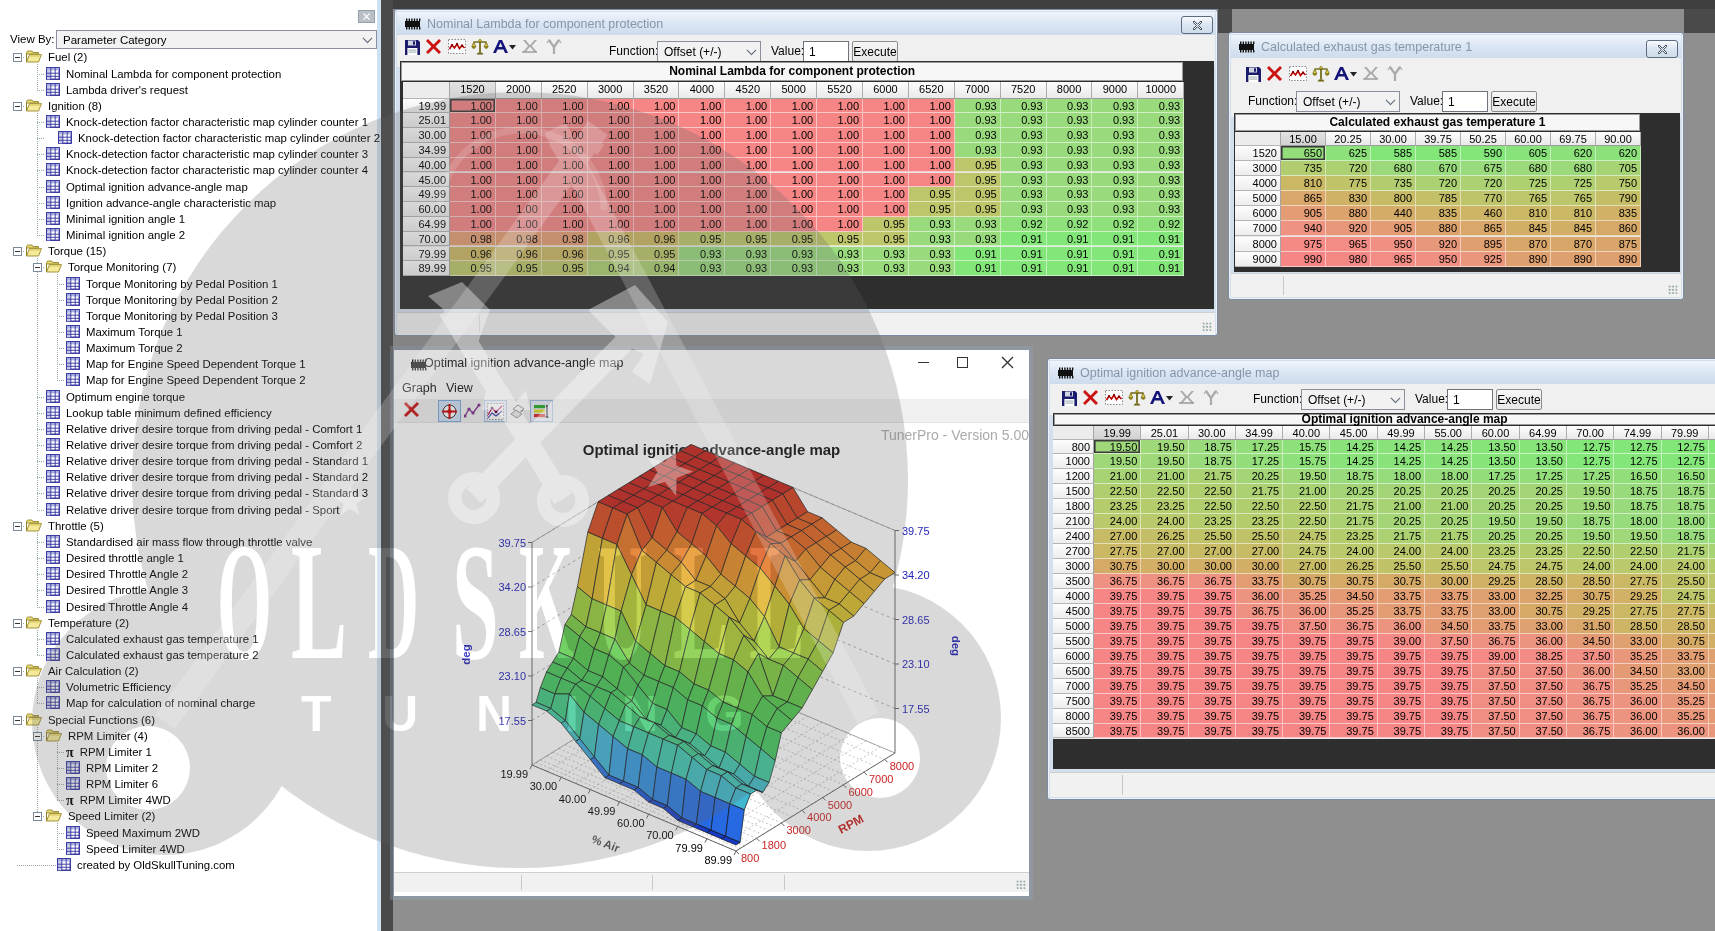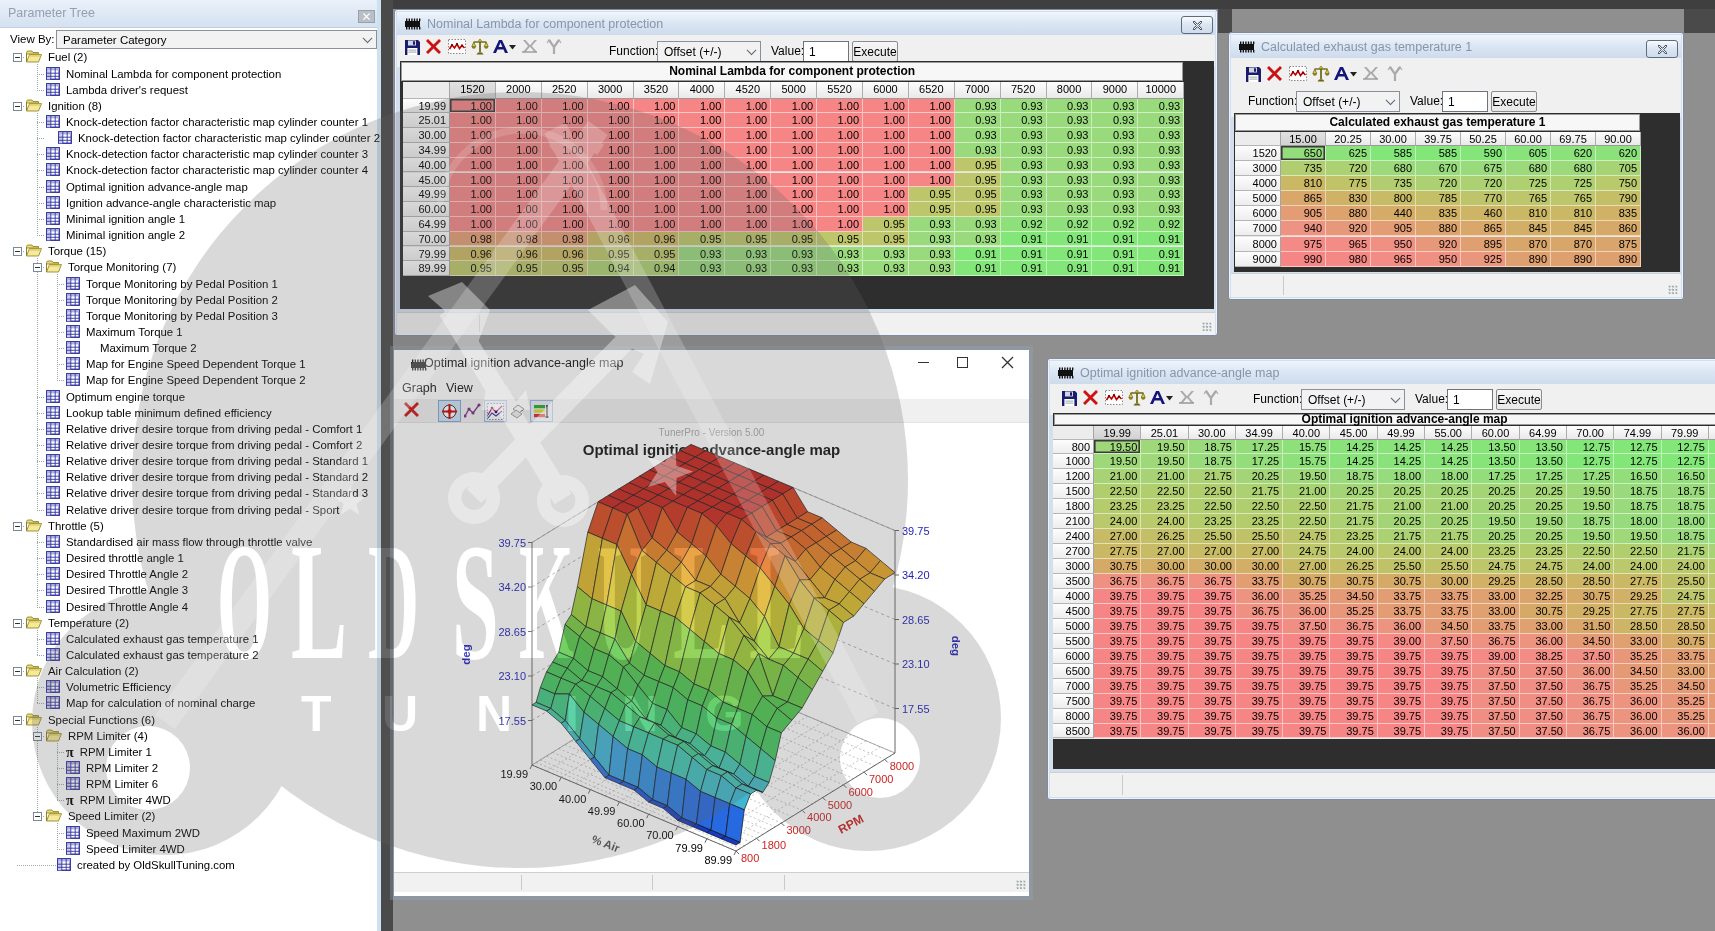--- a/index.html
+++ b/index.html
@@ -27,23 +27,20 @@
 .dot-h{position:absolute;height:1px;background-image:repeating-linear-gradient(90deg,#9aa 0 1px,transparent 1px 2px)}
 .dot-v{position:absolute;width:1px;background-image:repeating-linear-gradient(180deg,#9aa 0 1px,transparent 1px 2px)}
 .ebox{position:absolute;width:9px;height:9px;border:1px solid #7a8a99;background:#fff}
 .ebox:before{content:"";position:absolute;left:1px;right:1px;top:3px;height:1px;background:#333}
 </style></head><body>
 <div class="abs" style="left:381px;top:0;width:1334px;height:9px;background:#3f3f3f"></div>
 <div class="abs" style="left:381px;top:0;width:12px;height:931px;background:#4a4a4a"></div>
 <div class="abs" style="left:1218px;top:9px;width:14px;height:24px;background:#4a4a4a"></div>
 <div class="abs" style="left:1684px;top:9px;width:31px;height:24px;background:#4a4a4a"></div>
 <div class="abs" style="left:0;top:0;width:381px;height:931px;background:#fff;border-right:4px solid #cfe0f0">
-    <div class="abs" style="left:0;top:0;width:100%;height:28px;background:linear-gradient(#eaf1fa,#d4e1f0);border-bottom:1px solid #c2cfdf">
-      <span style="position:absolute;left:8px;top:6px;font-size:12.5px;color:#93a0b0">Parameter Tree</span>
-    </div>
     <div class="abs" style="left:358px;top:10px;width:17px;height:13px;background:#b9bfc7;border:1px solid #98a0aa;display:flex;align-items:center;justify-content:center">
       <svg width="7" height="7" viewBox="0 0 12 12">
         <path d="M1.5 0 L6 4.5 L10.5 0 L12 1.5 L7.5 6 L12 10.5 L10.5 12 L6 7.5 L1.5 12 L0 10.5 L4.5 6 L0 1.5 Z" fill="#fff"></path>
       </svg>
     </div>
     <div class="abs" style="left:10px;top:33px;font-size:11.5px">View By:</div>
     <div class="combo abs" style="left:56px;top:30px;width:321px;height:19px;font-size:11.5px">Parameter Category<span class="chv"></span></div>
     <div class="dot-v" style="left:37px;top:64.4px;height:26.3px"></div>
     <div class="dot-v" style="left:37px;top:112.8px;height:123.2px"></div>
     <div class="dot-v" style="left:37px;top:258.2px;height:252.4px"></div>
@@ -179,21 +176,21 @@
         <rect x="1" y="1" width="12" height="2.4" fill="#aab0dd"></rect>
         <rect x="1" y="3.6" width="3.6" height="8.7" fill="#c8cce8"></rect>
         <path d="M0.8 6.2 H13.2 M0.8 9.3 H13.2 M4.8 1 V12.3 M9.2 1 V12.3" stroke="#3333a0" stroke-width="0.9"></path>
       </svg><span style="margin-left:6px">Maximum Torque 1</span></div>
     <div class="dot-h" style="left:57px;top:348.1px;width:8px"></div>
     <div class="treeitem" style="left:66px;top:341.1px"><svg width="14" height="13" viewBox="0 0 14 13" style="vertical-align:-2px">
         <rect x="0.75" y="0.75" width="12.5" height="11.5" fill="#fff" stroke="#3333a0" stroke-width="1.4"></rect>
         <rect x="1" y="1" width="12" height="2.4" fill="#aab0dd"></rect>
         <rect x="1" y="3.6" width="3.6" height="8.7" fill="#c8cce8"></rect>
         <path d="M0.8 6.2 H13.2 M0.8 9.3 H13.2 M4.8 1 V12.3 M9.2 1 V12.3" stroke="#3333a0" stroke-width="0.9"></path>
-      </svg><span style="margin-left:20px">Maximum Torque 2</span></div>
+      </svg><span style="margin-left:6px">Maximum Torque 2</span></div>
     <div class="dot-h" style="left:57px;top:364.2px;width:8px"></div>
     <div class="treeitem" style="left:66px;top:357.2px"><svg width="14" height="13" viewBox="0 0 14 13" style="vertical-align:-2px">
         <rect x="0.75" y="0.75" width="12.5" height="11.5" fill="#fff" stroke="#3333a0" stroke-width="1.4"></rect>
         <rect x="1" y="1" width="12" height="2.4" fill="#aab0dd"></rect>
         <rect x="1" y="3.6" width="3.6" height="8.7" fill="#c8cce8"></rect>
         <path d="M0.8 6.2 H13.2 M0.8 9.3 H13.2 M4.8 1 V12.3 M9.2 1 V12.3" stroke="#3333a0" stroke-width="0.9"></path>
       </svg><span style="margin-left:6px">Map for Engine Speed Dependent Torque 1</span></div>
     <div class="dot-h" style="left:57px;top:380.4px;width:8px"></div>
     <div class="treeitem" style="left:66px;top:373.4px"><svg width="14" height="13" viewBox="0 0 14 13" style="vertical-align:-2px">
         <rect x="0.75" y="0.75" width="12.5" height="11.5" fill="#fff" stroke="#3333a0" stroke-width="1.4"></rect>
@@ -1439,21 +1436,21 @@
       </svg>
     </div>
     <div class="abs ticon" style="left:136px;top:50px;width:23px;height:22px;background:#e8eef8;border:1px solid #9ab8e0;">
       <svg width="17" height="17" viewBox="0 0 17 17">
         <rect x="1" y="2" width="11" height="3.2" fill="#2a2"></rect>
         <rect x="1" y="6.5" width="11" height="3.2" fill="#dd2"></rect>
         <rect x="1" y="11" width="11" height="3.2" fill="#d22"></rect>
         <path d="M14 2 L14 15 M12.5 14 H15.5" stroke="#000" stroke-width="1.3"></path>
       </svg>
     </div>
-    <div class="abs" style="left:0;top:77px;width:100%;text-align:center;font-size:10px;color:#aaa">TunerPro - Version 5.00</div>
+    <div class="abs" style="left:0;top:77px;width:100%;text-align:right;font-size:14px;color:#aaa">TunerPro - Version 5.00</div>
     <div class="abs" style="left:0;top:91px;width:100%;text-align:center;font-size:15px;font-weight:bold;color:#111">Optimal ignition advance-angle map</div>
     <div class="abs" style="left:0;top:0;width:637px;height:522px">
       <svg class="abs" style="left:0px;top:0px" width="640" height="525" viewBox="0 0 640 525">
         <path d="M138.0 370.5 L297.0 272.5" stroke="#999" stroke-width="0.8" fill="none" stroke-dasharray="3 3"></path>
         <path d="M501.0 358.5 L297.0 272.5" stroke="#999" stroke-width="0.8" fill="none" stroke-dasharray="3 3"></path>
         <path d="M138.0 326.0 L297.0 228.0" stroke="#999" stroke-width="0.8" fill="none" stroke-dasharray="3 3"></path>
         <path d="M501.0 314.0 L297.0 228.0" stroke="#999" stroke-width="0.8" fill="none" stroke-dasharray="3 3"></path>
         <path d="M138.0 281.5 L297.0 183.5" stroke="#999" stroke-width="0.8" fill="none" stroke-dasharray="3 3"></path>
         <path d="M501.0 269.5 L297.0 183.5" stroke="#999" stroke-width="0.8" fill="none" stroke-dasharray="3 3"></path>
         <path d="M138.0 237.0 L297.0 139.0" stroke="#999" stroke-width="0.8" fill="none" stroke-dasharray="3 3"></path>

